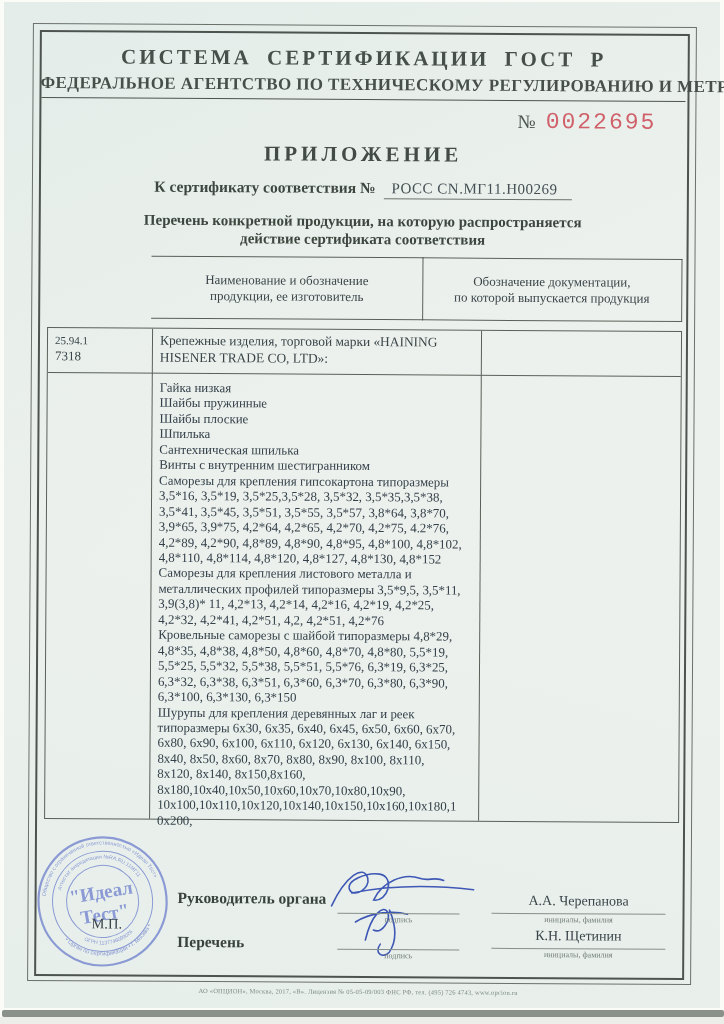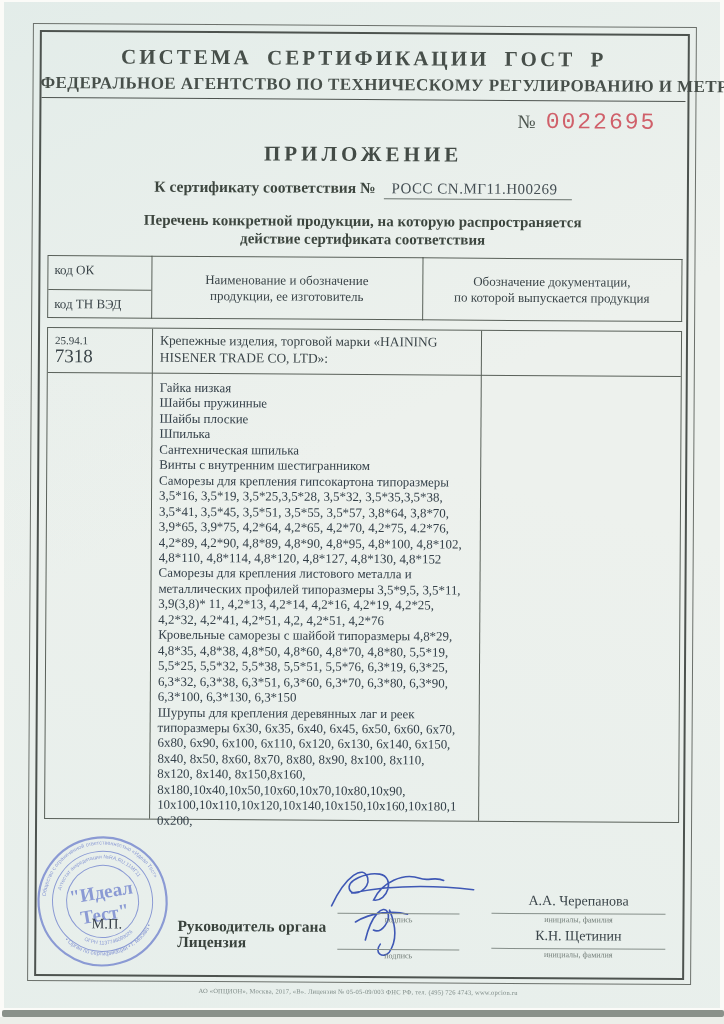--- a/index.html
+++ b/index.html
@@ -48,30 +48,30 @@
   .th1 .divider{position:absolute;left:0;top:33px;width:100%;border-top:1px solid #596059;}
   .th1 .ctn{position:absolute;left:6px;top:40px;}
   .th2{left:146px;top:255px;width:272px;height:63px;border-left:none;display:flex;flex-direction:column;justify-content:center;text-align:center;}
   .th3{left:417px;top:255px;width:260px;height:63px;border-left:none;display:flex;flex-direction:column;justify-content:center;text-align:center;}
 
   .tbody{position:absolute;left:42px;top:327px;width:635px;height:492px;border:1px solid #596059;box-sizing:border-box;}
   .tb-v1{position:absolute;left:104px;top:0;height:100%;border-left:1px solid #596059;}
   .tb-v2{position:absolute;left:433px;top:0;height:100%;border-left:1px solid #596059;}
   .tb-h1{position:absolute;left:0;top:44px;width:100%;border-top:1px solid #596059;}
   .code1{position:absolute;left:7px;top:4px;font-size:11px;line-height:16px;}
-  .code2{position:absolute;left:7px;top:20px;font-size:19px;line-height:16px;}
+  .code2{position:absolute;left:7px;top:20px;font-size:13px;line-height:16px;}
   .ptitle{position:absolute;left:112px;top:4px;width:316px;font-size:13.4px;line-height:16.5px;}
   .product-list{position:absolute;left:112px;top:52px;width:318px;font-size:12.9px;color:#35414a;}
   .product-list div{line-height:15.45px;white-space:nowrap;}
 
   .stamp{position:absolute;left:32px;top:832px;width:138px;height:138px;opacity:.85;transform:rotate(-10deg);}
   .mp{position:absolute;left:90px;top:915px;font-size:14.5px;color:#39424a;}
 
   .sig-label{position:absolute;font-size:15.5px;font-weight:bold;color:#39423c;}
-  .lbl-head{left:176px;top:916px;}
+  .lbl-head{left:176px;top:888px;}
   .lbl-expert{left:176px;top:932px;}
   .sigline{position:absolute;border-top:1px solid #868f8a;}
   .sigline1{left:336px;top:911px;width:122px;}
   .sigline2{left:336px;top:947px;width:122px;}
   .caption{position:absolute;font-size:8px;color:#707b76;text-align:center;}
   .cap-sig1{left:336px;top:913px;width:122px;}
   .cap-sig2{left:336px;top:949px;width:122px;}
   .nameline{position:absolute;border-top:1px solid #868f8a;}
   .nameline1{left:490px;top:910px;width:174px;}
   .nameline2{left:490px;top:945px;width:174px;}
@@ -110,25 +110,20 @@
       <div class="appendix-title">ПРИЛОЖЕНИЕ</div>
 
       <div class="cert-line">
         <span class="cert-label">К сертификату соответствия №</span>
         <span class="cert-number">РОСС CN.МГ11.Н00269</span>
       </div>
 
       <div class="sub1">Перечень конкретной продукции,  на которую распространяется</div>
       <div class="sub2">действие сертификата соответствия</div>
 
-      <div class="thbox th1">
-        <div class="cok">код ОК</div>
-        <div class="divider"></div>
-        <div class="ctn">код ТН ВЭД</div>
-      </div>
       <div class="thbox th2">
         <div>Наименование и обозначение</div>
         <div>продукции, ее изготовитель</div>
       </div>
       <div class="thbox th3">
         <div>Обозначение документации,</div>
         <div>по которой выпускается продукция</div>
       </div>
 
       <div class="tbody">
@@ -198,21 +193,21 @@
         <text font-size="5.2" fill="#7b8cd0" font-family="Liberation Sans, sans-serif">
           <textPath href="#arcIB" startOffset="50%" text-anchor="middle">ОГРН 1137746099026</textPath>
         </text>
         <text x="69" y="66" text-anchor="middle" font-size="19" font-weight="bold" fill="#7b8cd0">"Идеал</text>
         <text x="69" y="88" text-anchor="middle" font-size="19" font-weight="bold" fill="#7b8cd0">Тест"</text>
       </svg>
 
       <div class="mp">М.П.</div>
 
       <div class="sig-label lbl-head">Руководитель органа</div>
-      <div class="sig-label lbl-expert">Лицензия</div>
+      <div class="sig-label lbl-expert">Перечень</div>
 
       <svg class="sigsvg sig1" viewBox="0 0 156 56">
         <path d="M8 44 C 22 14, 40 2, 44 16 C 47 27, 30 36, 26 28 C 22 18, 44 10, 56 12 C 72 15, 64 40, 50 38 C 58 20, 80 10, 96 16 C 104 19, 112 14, 120 18 M 28 31 C 62 24, 104 22, 150 27" fill="none" stroke="#3f58b5" stroke-width="1.6" stroke-linecap="round"></path>
       </svg>
       <svg class="sigsvg sig2" viewBox="0 0 120 62">
         <path d="M30 42 C 36 16, 48 6, 52 14 C 56 22, 46 36, 38 32 M20 24 C 36 14, 58 12, 72 16 M54 12 C 60 26, 62 42, 54 54 C 48 61, 38 55, 45 46" fill="none" stroke="#3f58b5" stroke-width="1.6" stroke-linecap="round"></path>
       </svg>
 
       <div class="sigline sigline1"></div>
       <div class="caption cap-sig1">подпись</div>

